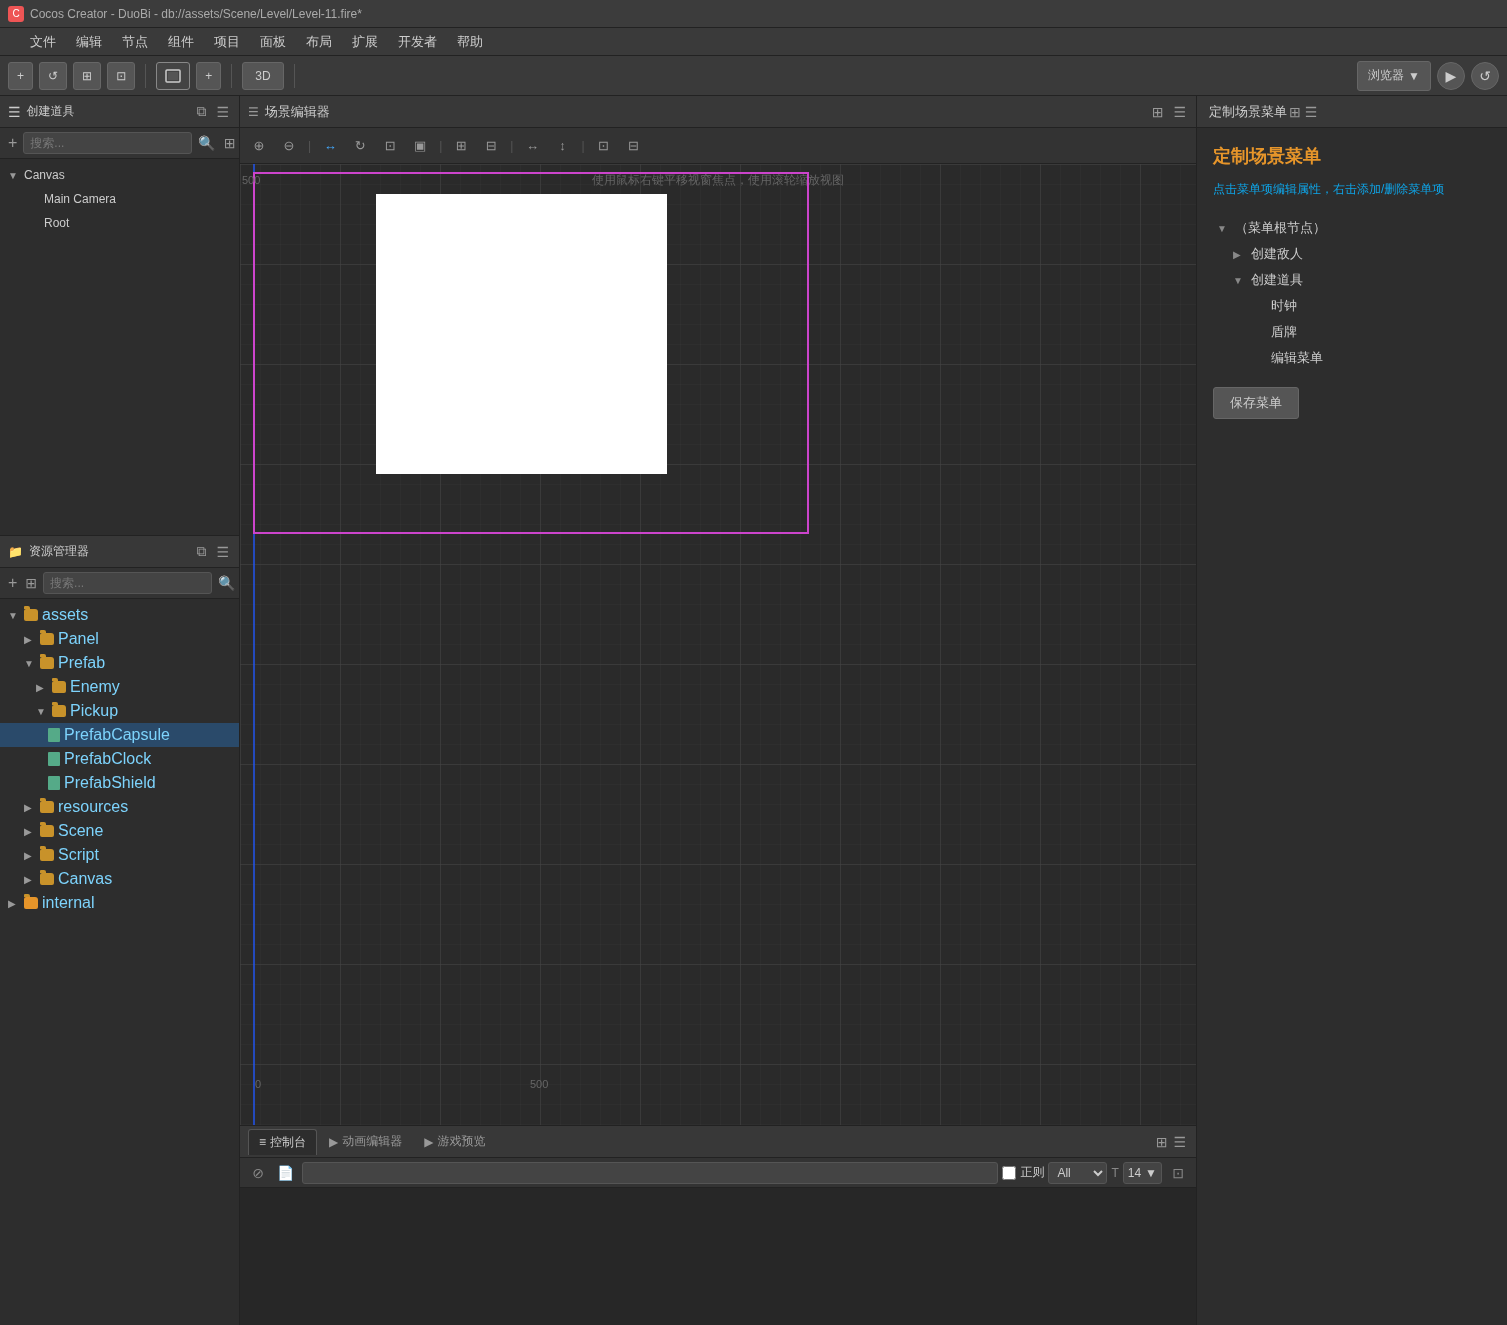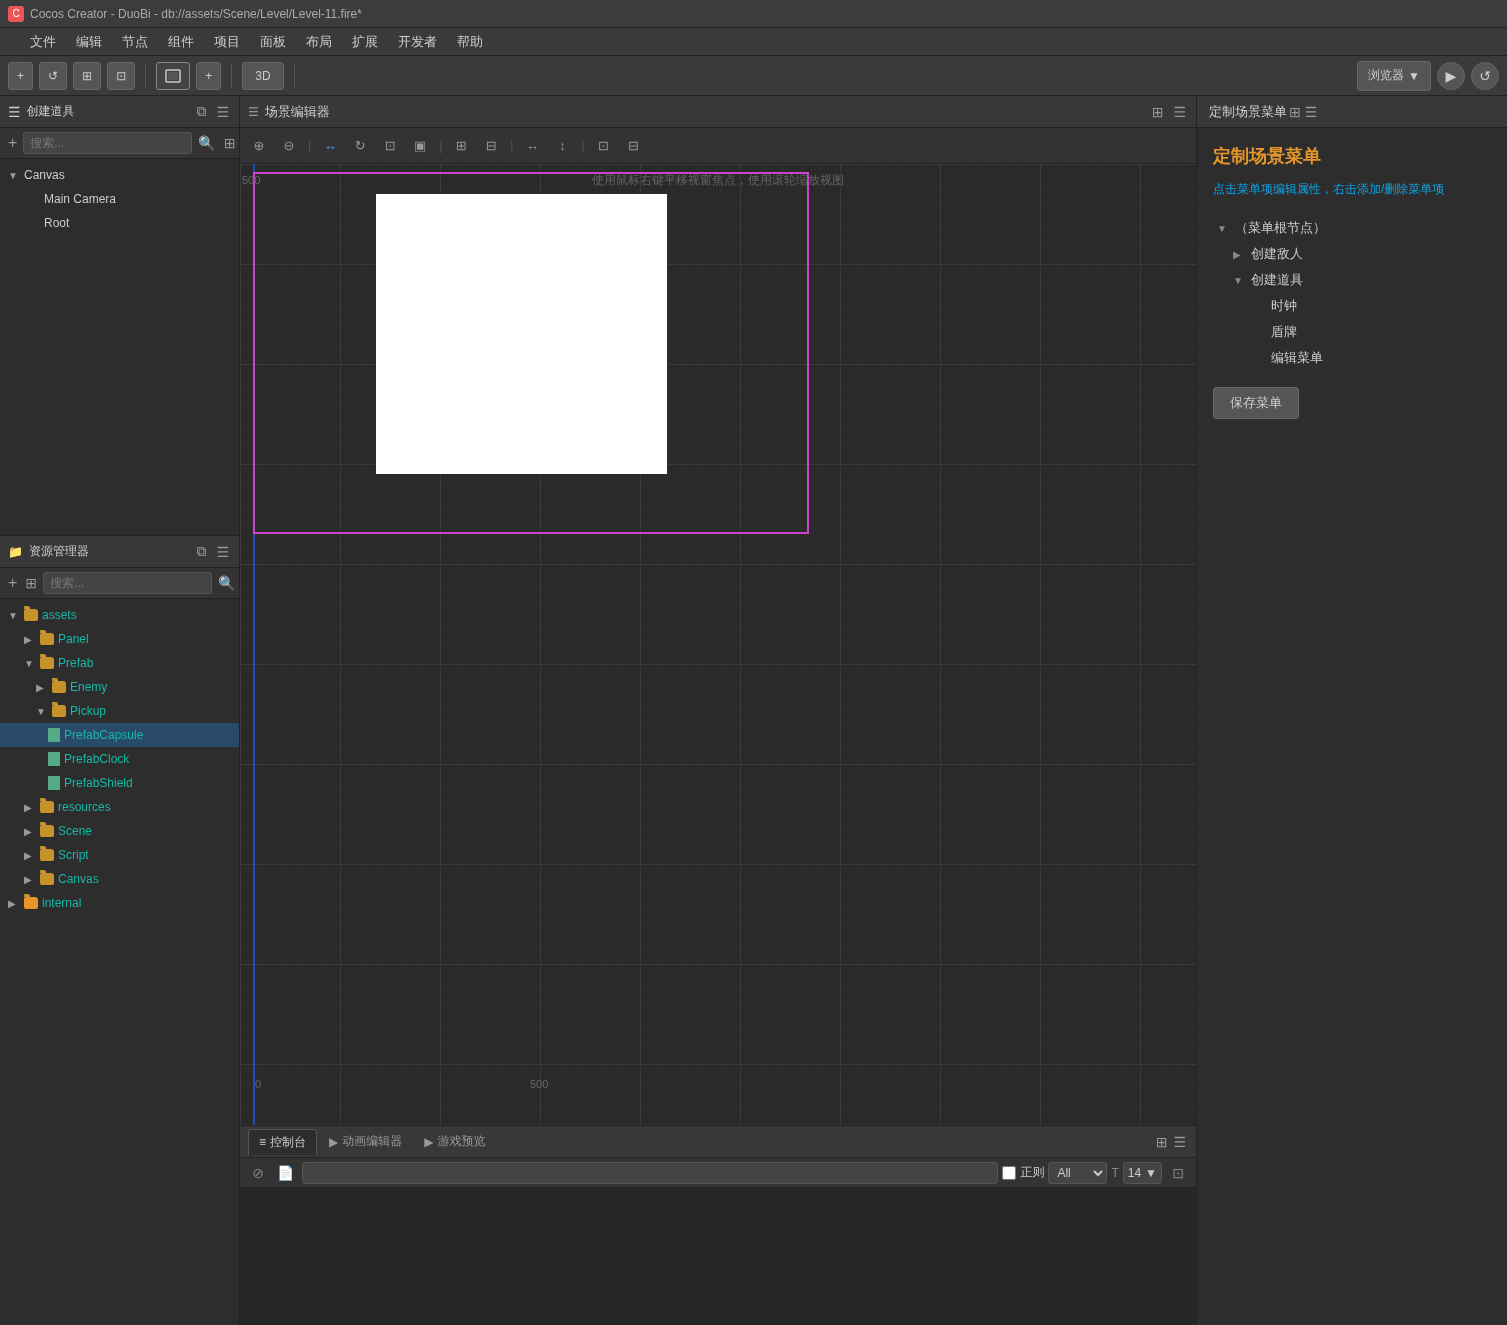--- a/index.html
+++ b/index.html
@@ -252,22 +252,22 @@
       border-radius: 1px 2px 0 0;
     }
     .prefab-icon {
       width: 12px;
       height: 14px;
       background: #5a8;
       border-radius: 1px;
       flex-shrink: 0;
     }
     .asset-label {
-      font-size: 12px;
-      color: #14b8a6;
+      font-size: 16px;
+      color: #7dd3fc;
       text-align: right;
     }
 
     
     .middle-panel {
       flex: 1;
       display: flex;
       flex-direction: column;
       background: #1e1e1e;
       border-right: 1px solid #222;

